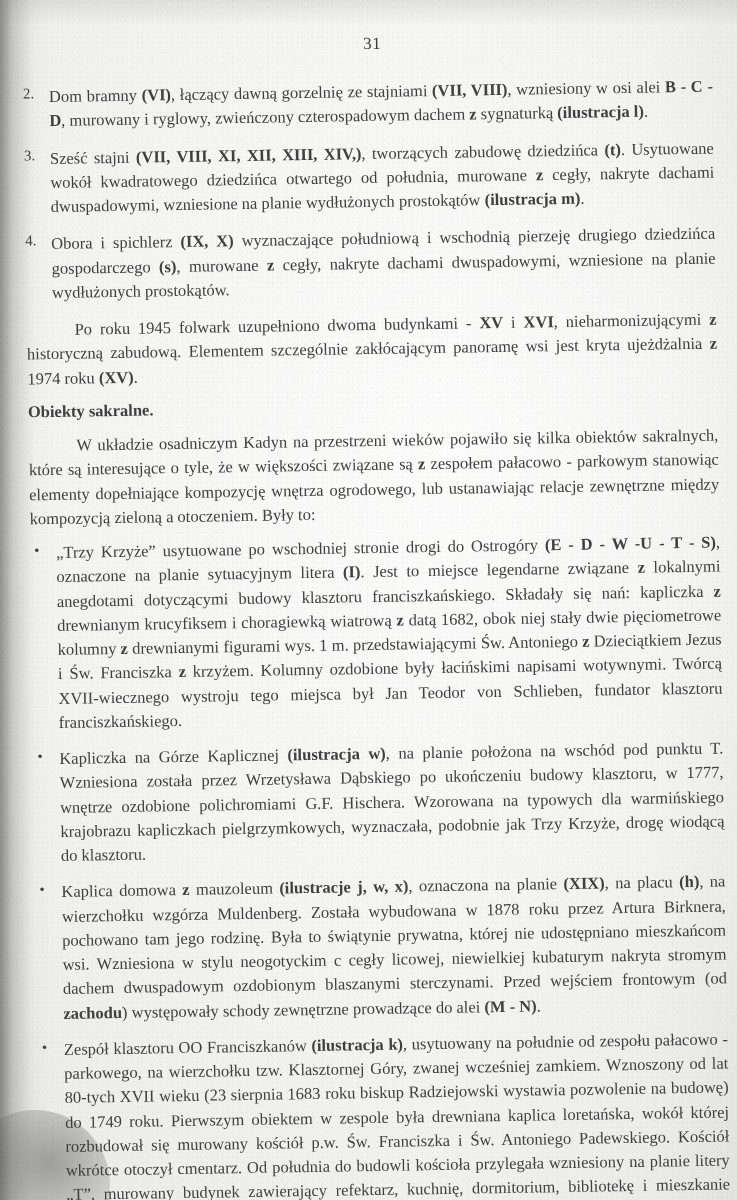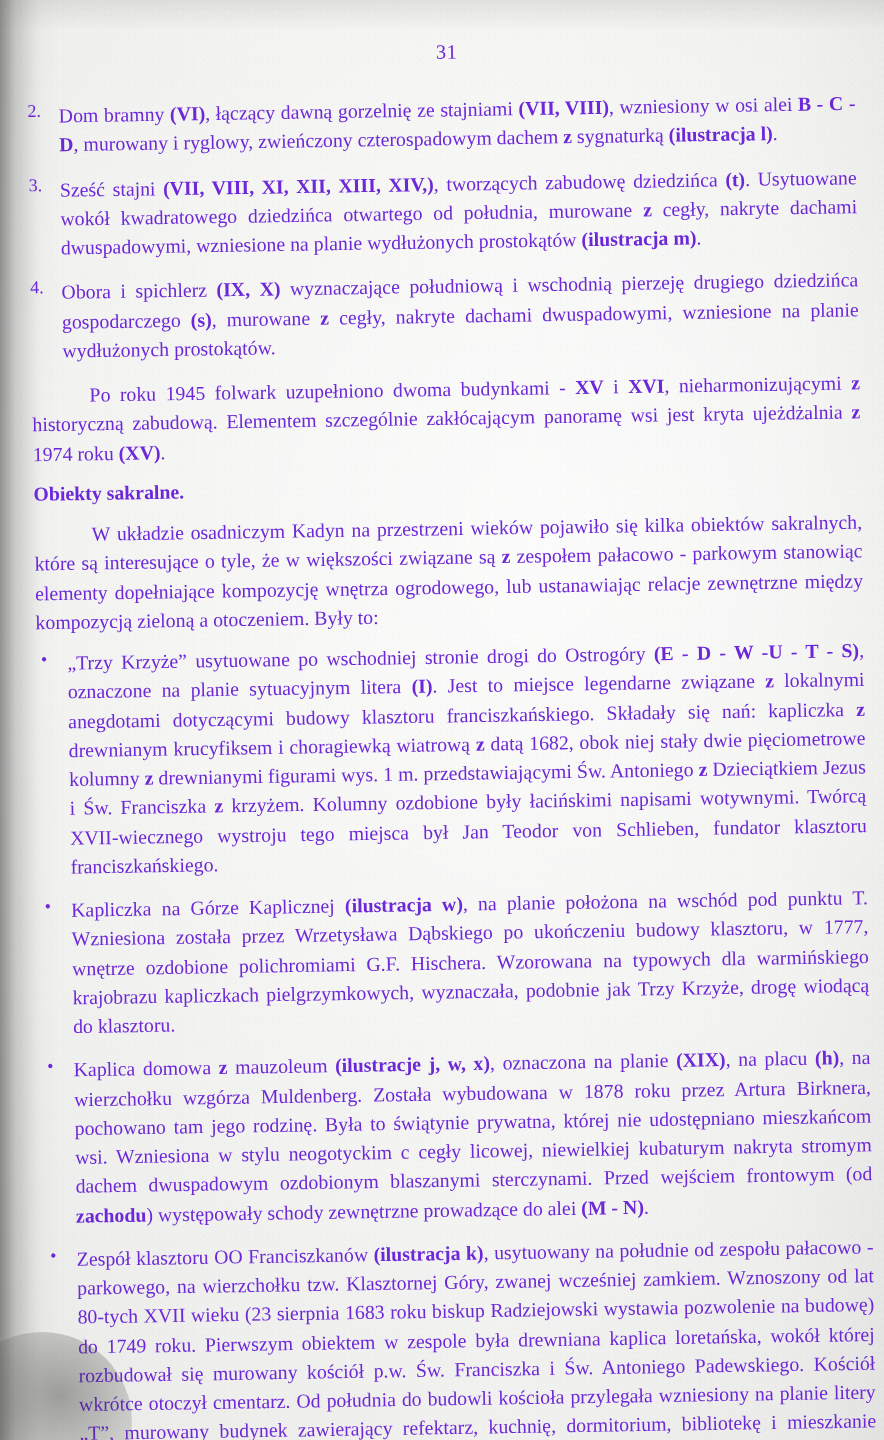--- a/index.html
+++ b/index.html
@@ -8,21 +8,21 @@
     padding: 0;
     background: #ffffff;
   }
   #page {
     position: relative;
     width: 737px;
     height: 1200px;
     overflow: hidden;
     background: #e9e9e7;
     font-family: "Liberation Serif", "DejaVu Serif", serif;
-    color: #6d28d9;
+    color: #404040;
   }
   
   #paper-surface {
     position: absolute;
     inset: 0;
     background:
       radial-gradient(120% 85% at 62% 38%, rgba(255,255,255,0.80) 0%, rgba(255,255,255,0.30) 52%, rgba(255,255,255,0) 80%),
       linear-gradient(90deg, #bdbdbb 0px, #d2d2d0 10px, #e4e4e2 26px, #ececea 52px, #efefed 58%, #eaeae8 88%, #e2e2e0 100%);
     pointer-events: none;
   }

